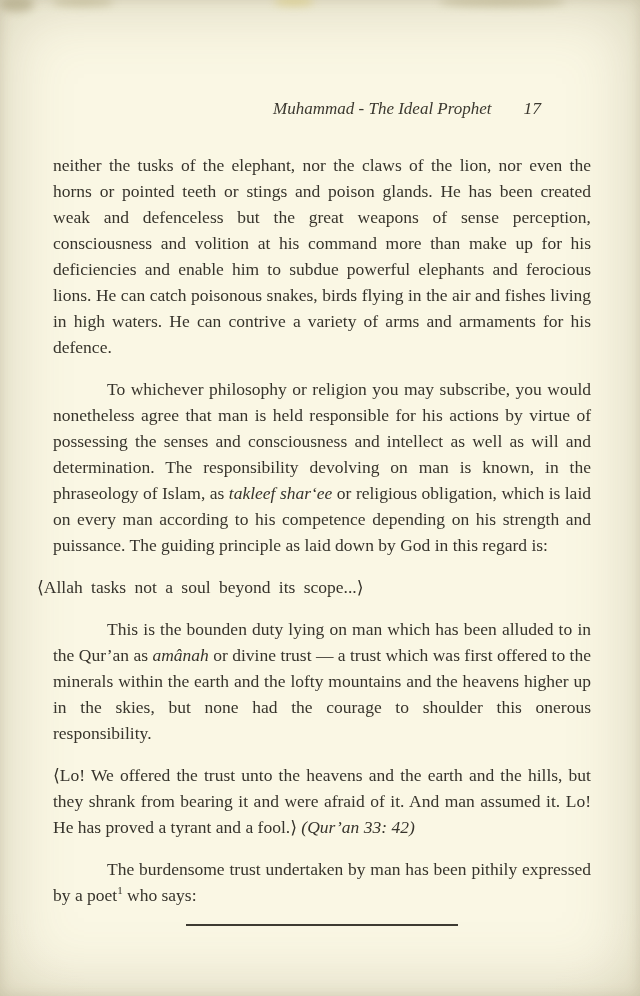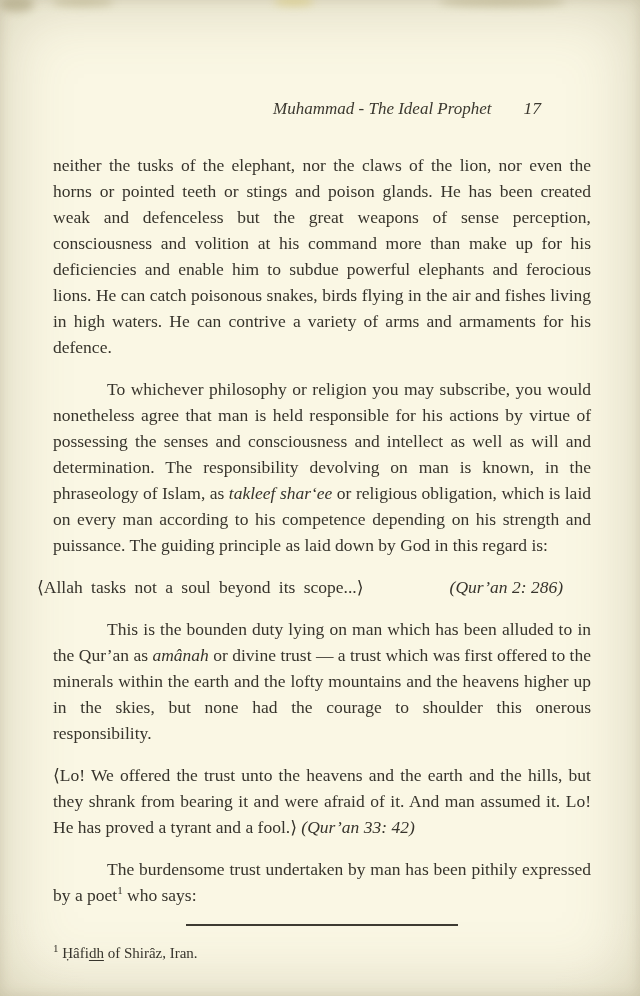--- a/index.html
+++ b/index.html
@@ -32,21 +32,21 @@
     font-size:17px;font-style:italic;color:#3b382f;
   }
   .header .folio{font-size:17.5px;}
 
   .body{margin-top:33px;font-size:17.5px;line-height:26px;text-align:justify;}
   .body p{margin:16px;}
   p.indent{text-indent:54px;}
   .mt-para{margin-top:12px;}
   .mt-quote{margin-top:15px;}
 
-  .quote-row{display:flex;justify-content:space-between;align-items:baseline;margin-top:9px;}
+  .quote-row{display:flex;align-items:baseline;margin-top:9px;}
   .quote-row .q{word-spacing:4px;}
   .quote-row .ref{font-style:italic;padding-right:44px;white-space:nowrap;}
 
   .footnote-rule{margin-top:15px;width:272px;border:0;border-top:2px solid #3d3a32;}
   .footnote{margin-top:6px;font-size:15px;line-height:22px;text-align:left;}
   sup{font-size:11px;line-height:0;vertical-align:super;}
   .u-underline{text-decoration:underline;text-underline-offset:2px;}
 </style>
 </head>
 <body>
@@ -66,28 +66,26 @@
     </div>
 
     <div class="body">
 
       <p><span>neither the tusks of the elephant, nor the claws of the lion, nor even the horns or pointed teeth or stings and poison glands. He has been created weak and defenceless but the great weapons of sense perception, consciousness and volition at his command more than make up for his deficiencies and enable him to subdue powerful elephants and ferocious lions. He can catch poisonous snakes, birds flying in the air and fishes living in high waters. He can contrive a variety of arms and armaments for his defence.</span></p>
 
       <p class="indent mt-para"><span>To whichever philosophy or religion you may subscribe, you would nonetheless agree that man is held responsible for his actions by virtue of possessing the senses and consciousness and intellect as well as will and determination. The responsibility devolving on man is known, in the phraseology of Islam, as </span><span style="font-style: italic;">takleef shar‘ee</span><span> or religious obligation, which is laid on every man according to his competence depending on his strength and puissance. The guiding principle as laid down by God in this regard is:</span></p>
 
       <div class="quote-row">
         <span class="q">⟨Allah tasks not a soul beyond its scope...⟩</span>
-        <span class="ref">(Qur’an 2: 286)</span>
       </div>
 
       <p class="indent mt-para"><span>This is the bounden duty lying on man which has been alluded to in the Qur’an as </span><span style="font-style: italic;">amânah</span><span> or divine trust — a trust which was first offered to the minerals within the earth and the lofty mountains and the heavens higher up in the skies, but none had the courage to shoulder this onerous responsibility.</span></p>
 
       <p class="mt-quote"><span>⟨Lo! We offered the trust unto the heavens and the earth and the hills, but they shrank from bearing it and were afraid of it. And man assumed it. Lo! He has proved a tyrant and a fool.⟩ </span><span style="font-style: italic;">(Qur’an 33: 42)</span></p>
 
       <p class="indent mt-quote"><span>The burdensome trust undertaken by man has been pithily expressed by a poet</span><sup>1</sup><span> who says:</span></p>
 
       <hr class="footnote-rule">
 
-      <p class="footnote"><sup>1</sup> <span><span>Ḥâfi</span><span class="u-underline">dh</span><span> of Shirâz, Iran.</span></span></p>
 
     </div>
   </div>
 </div>
 
 </body></html>

